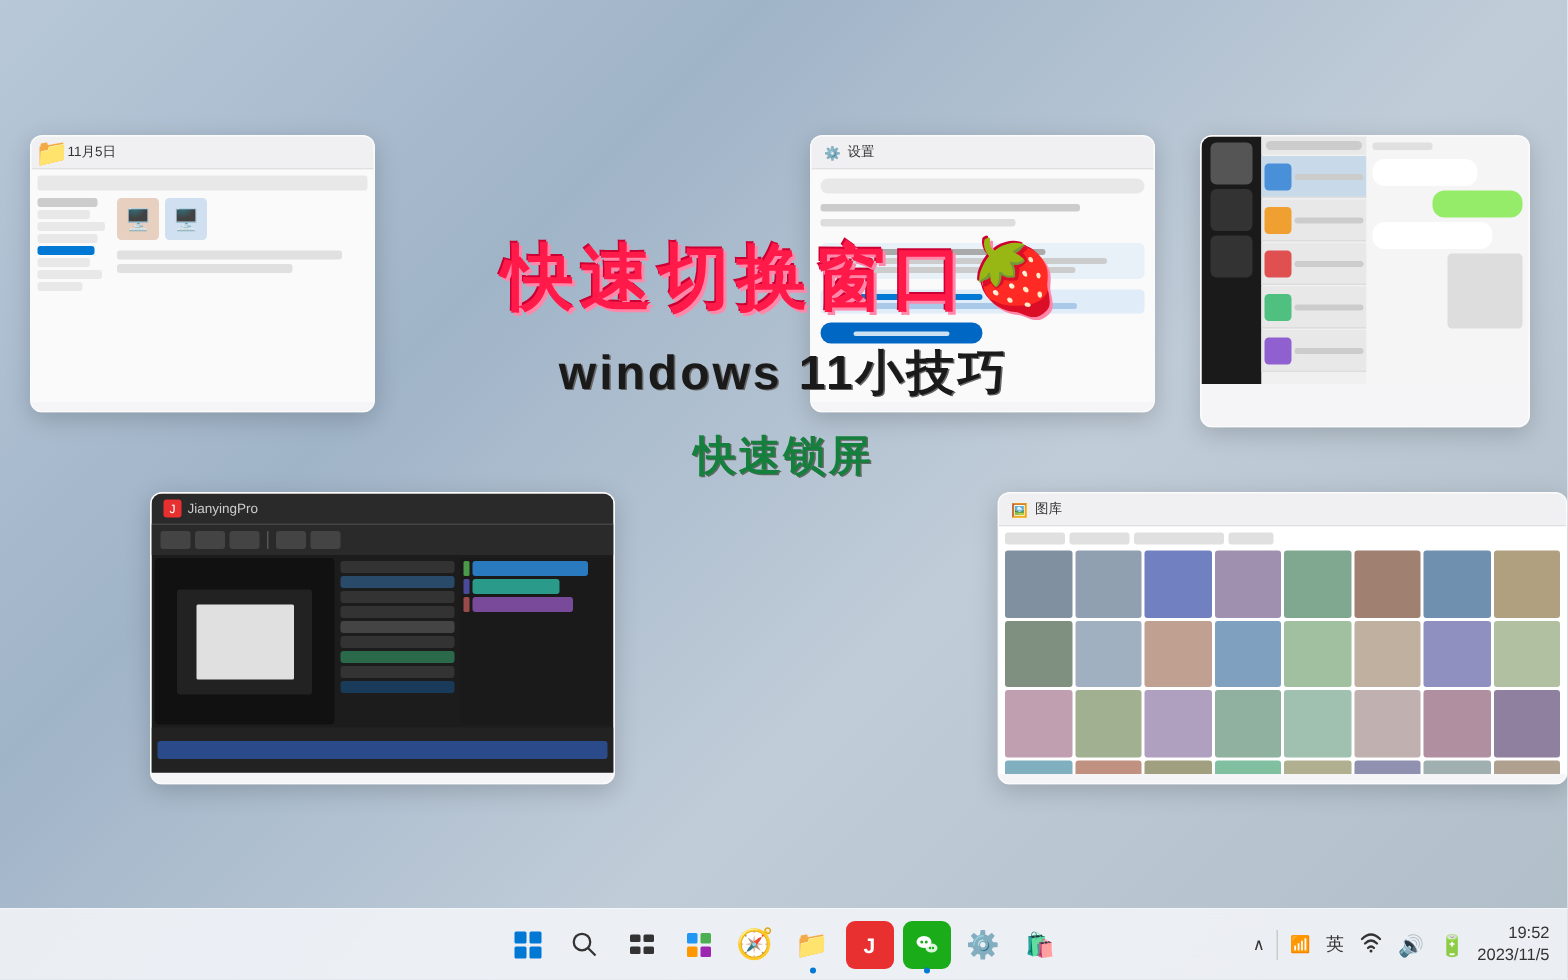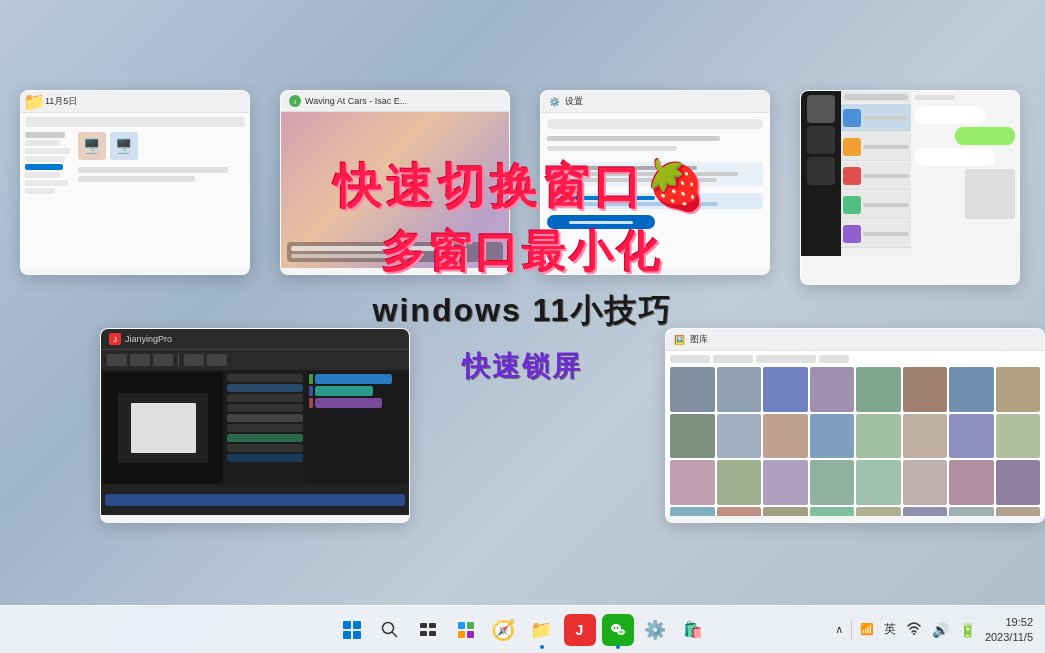--- a/index.html
+++ b/index.html
@@ -426,21 +426,21 @@
       font-size: 32px;
       font-weight: 700;
       color: #1a1a1a;
       text-shadow: 1px 1px 0 #666;
       letter-spacing: 2px;
     }
 
     .text-line-4 {
       font-size: 28px;
       font-weight: 700;
-      color: #6d28d9;
+      color: #15803d;
       text-shadow: 1px 1px 0 #666;
       letter-spacing: 2px;
       font-family: Liberation Serif, serif;
     }
 
     
     .taskbar {
       position: absolute;
       bottom: 0;
       left: 0;
@@ -596,33 +596,20 @@
             <div class="file-icon" style="background:#e8d0c0;">🖥️</div>
             <div class="file-icon" style="background:#d0e0f0;">🖥️</div>
           </div>
           <div style="height:6px; background:#e0e0e0; border-radius:2px; margin-top:4px; width:90%;"></div>
           <div style="height:6px; background:#e0e0e0; border-radius:2px; width:70%;"></div>
         </div>
       </div>
     </div>
   </div>
 
-  <div class="window-thumb win-music">
-    <div class="window-title-bar">
-      <div class="win-icon" style="background:#4CAF50; border-radius:50%; width:12px; height:12px; display:flex; align-items:center; justify-content:center; font-size:7px; color:white;">♪</div>
-      <span class="win-title-label">Waving At Cars - Isac E...</span>
-    </div>
-    <div class="music-content" style="height:156px; position:relative;">
-      <div class="music-album-art"></div>
-      <div style="position:absolute; bottom:6px; left:6px; right:6px; background:rgba(0,0,0,0.3); border-radius:4px; padding:4px;">
-        <div style="height:5px; background:rgba(255,255,255,0.7); border-radius:2px; width:80%; margin-bottom:3px;"></div>
-        <div style="height:4px; background:rgba(255,255,255,0.5); border-radius:2px; width:60%;"></div>
-      </div>
-    </div>
-  </div>
 
   <div class="window-thumb win-settings">
     <div class="window-title-bar">
       <div class="win-icon" style="font-size:9px;">⚙️</div>
       <span class="win-title-label">设置</span>
     </div>
     <div class="window-content settings-content" style="height:155px;">
       <div style="display:flex; gap:3px; margin-bottom:4px;">
         <div style="flex:1; height:10px; background:#e8e8e8; border-radius:10px;"></div>
       </div>
@@ -781,21 +768,20 @@
         <div class="gallery-item"></div>
         <div class="gallery-item"></div>
         <div class="gallery-item"></div>
         <div class="gallery-item"></div>
       </div>
     </div>
   </div>
 
   <div class="overlay-text">
     <div class="text-line-1">快速切换窗口🍓</div>
-    <div class="text-line-2">多窗口最小化</div>
     <div class="text-line-3">windows 11小技巧</div>
     <div class="text-line-4">快速锁屏</div>
   </div>
 
 </div>
 
 <div class="taskbar">
 
   <div class="taskbar-center">
 

